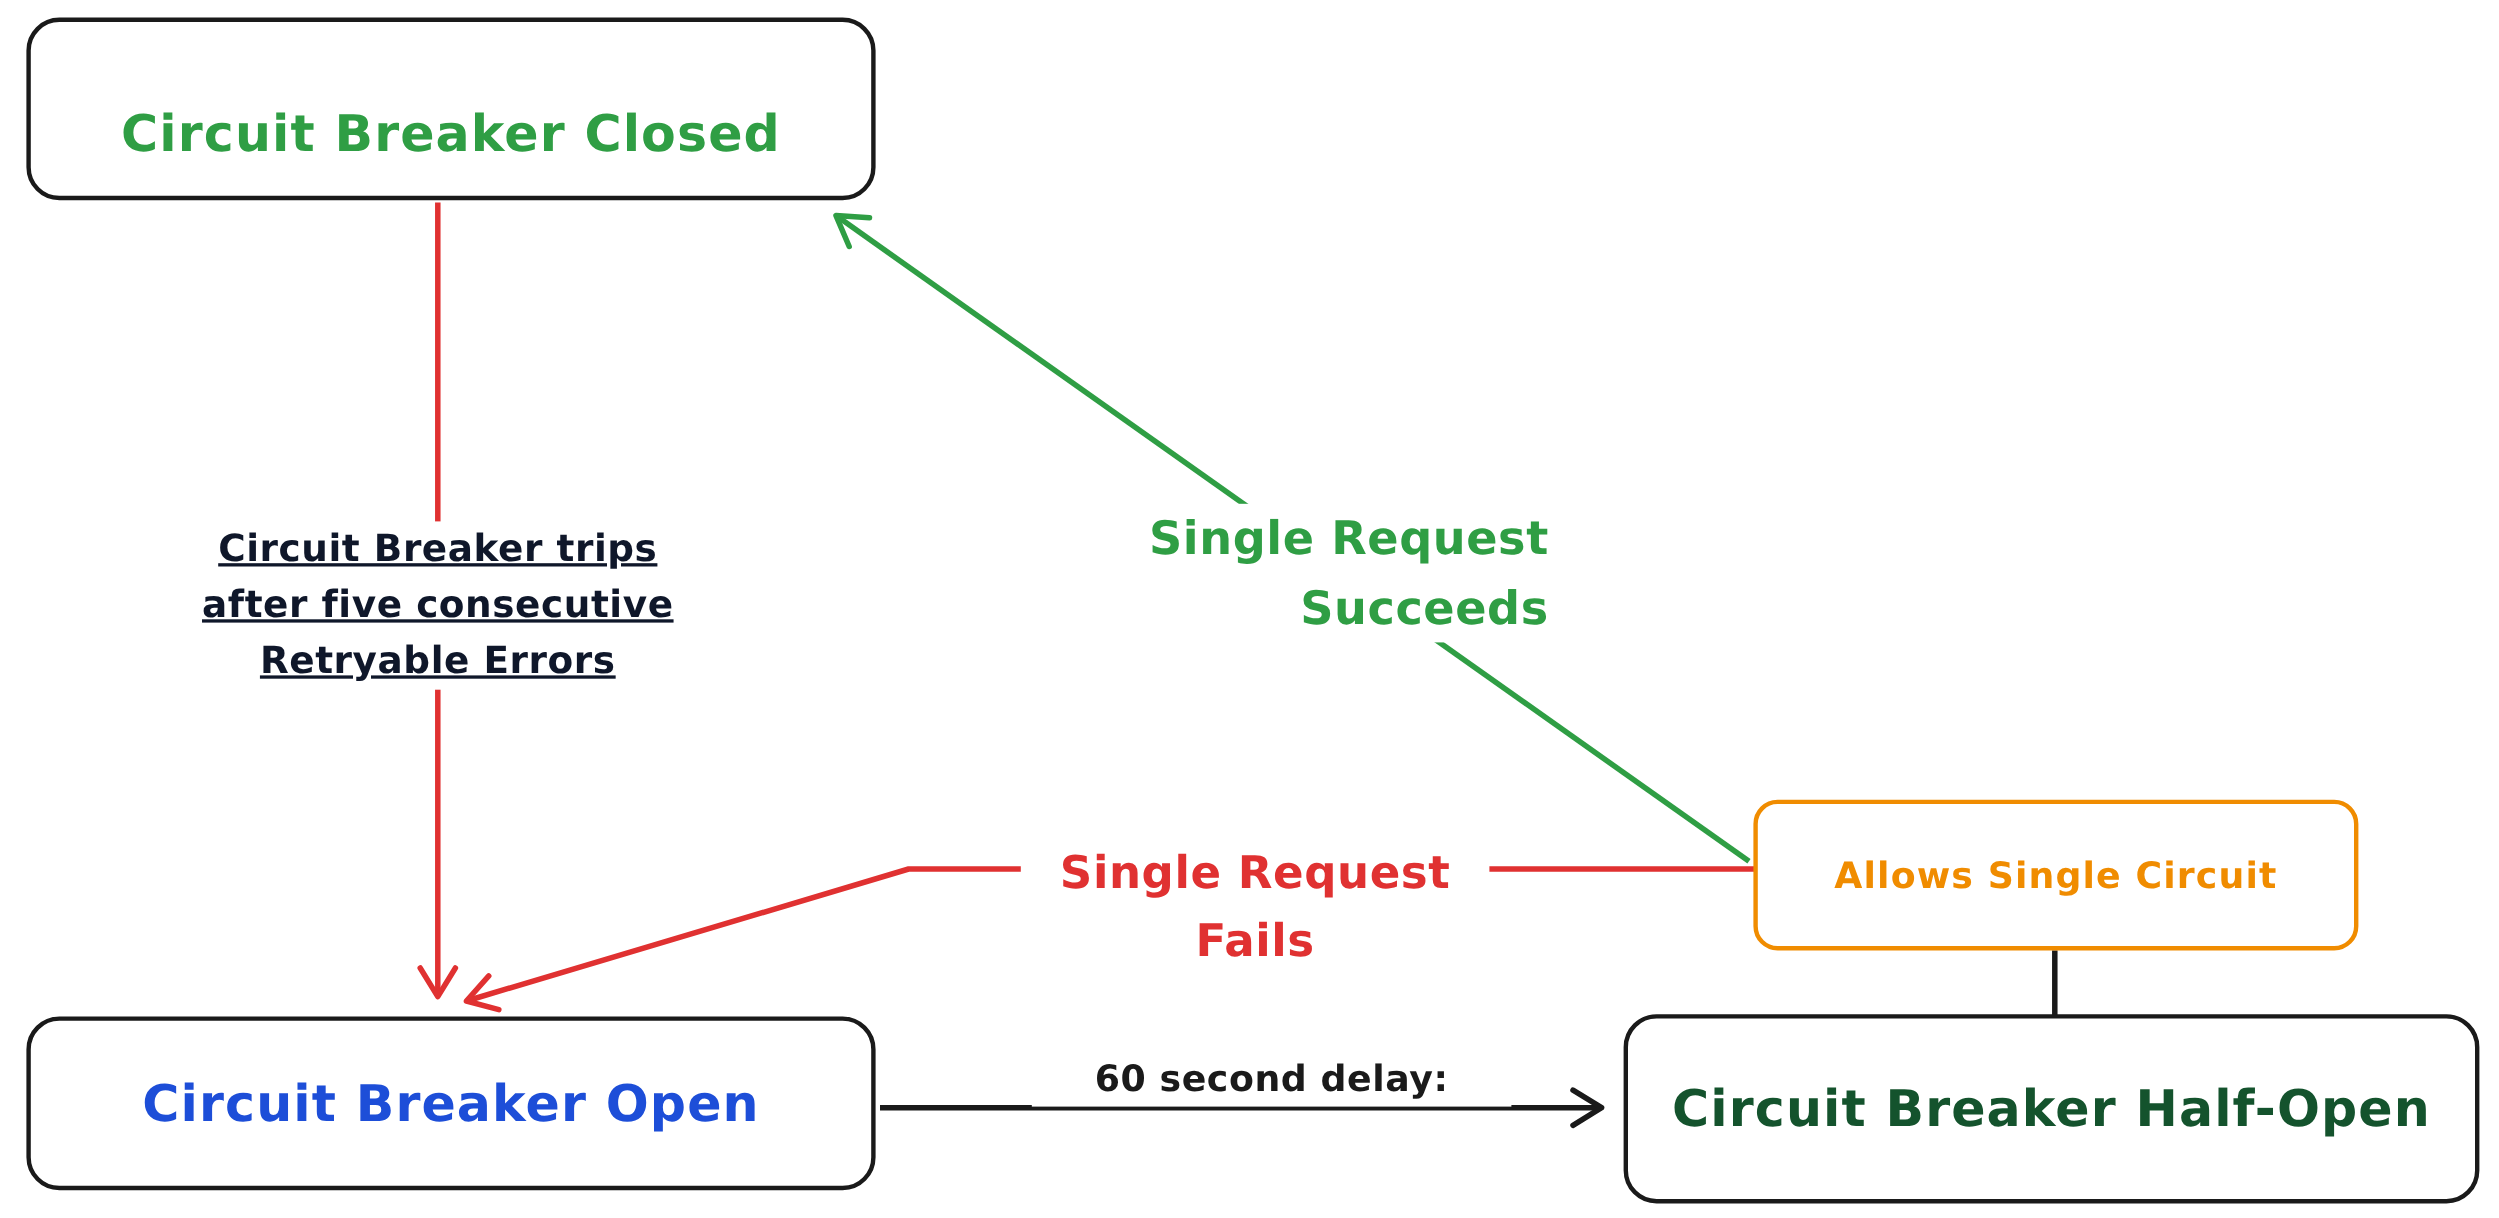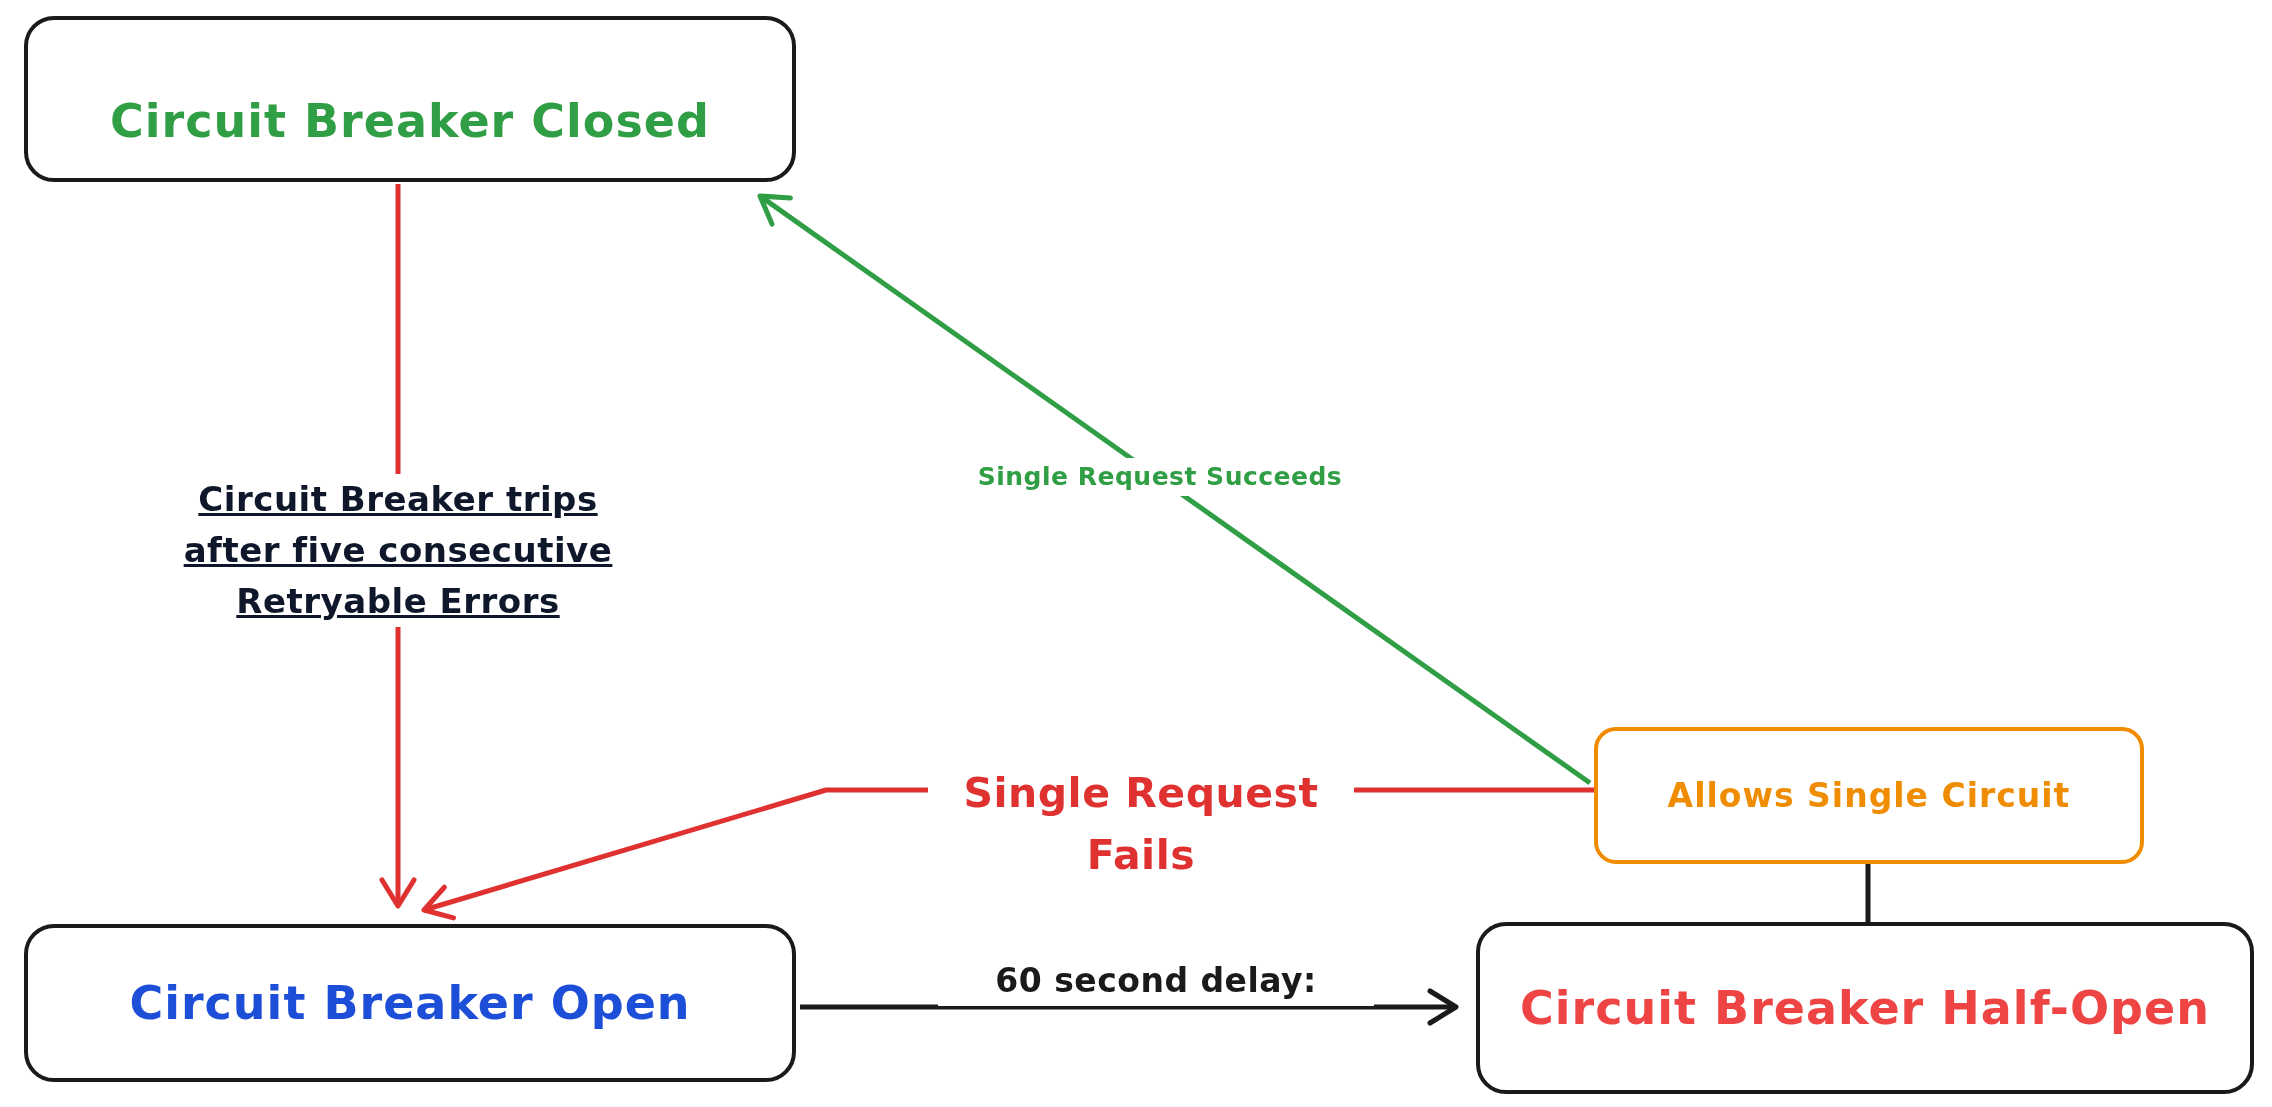--- a/index.html
+++ b/index.html
@@ -60,21 +60,22 @@
   .label-trips {
     left: 148px; top: 474px; width: 500px;
     font-size: 34px;
   }
   .label-fails {
     left: 928px; top: 763px; width: 426px;
     font-size: 41px;
   }
   .label-succeeds {
     left: 912px; top: 458px; width: 496px;
-    font-size: 25px;
+    font-size: 42px;
+    text-align: right;
   }
   .label-delay {
     left: 938px; top: 956px; width: 436px;
     font-size: 33px;
     color: #1a1a1a;
   }
 </style>
 </head>
 <body>
 
@@ -106,21 +107,21 @@
 
   <div class="node node-closed">
     <span class="node-label" style="color: rgb(47, 158, 68); margin-top: 44px;">Circuit Breaker Closed</span>
   </div>
 
   <div class="node node-open">
     <span class="node-label" style="color: #1d4ed8;">Circuit Breaker Open</span>
   </div>
 
   <div class="node node-halfopen">
-    <span class="node-label" style="color: #ef4444;">Circuit Breaker Half-Open</span>
+    <span class="node-label" style="color: #14532d;">Circuit Breaker Half-Open</span>
   </div>
 
   <div class="node node-allows">
     <span class="node-label" style="color: rgb(240, 140, 0);">Allows Single Circuit</span>
   </div>
 
   <div class="edge-label label-trips" style="color: #0f172a; text-decoration: underline;">
     <div>Circuit Breaker trips</div>
     <div>after five consecutive</div>
     <div>Retryable Errors</div>

